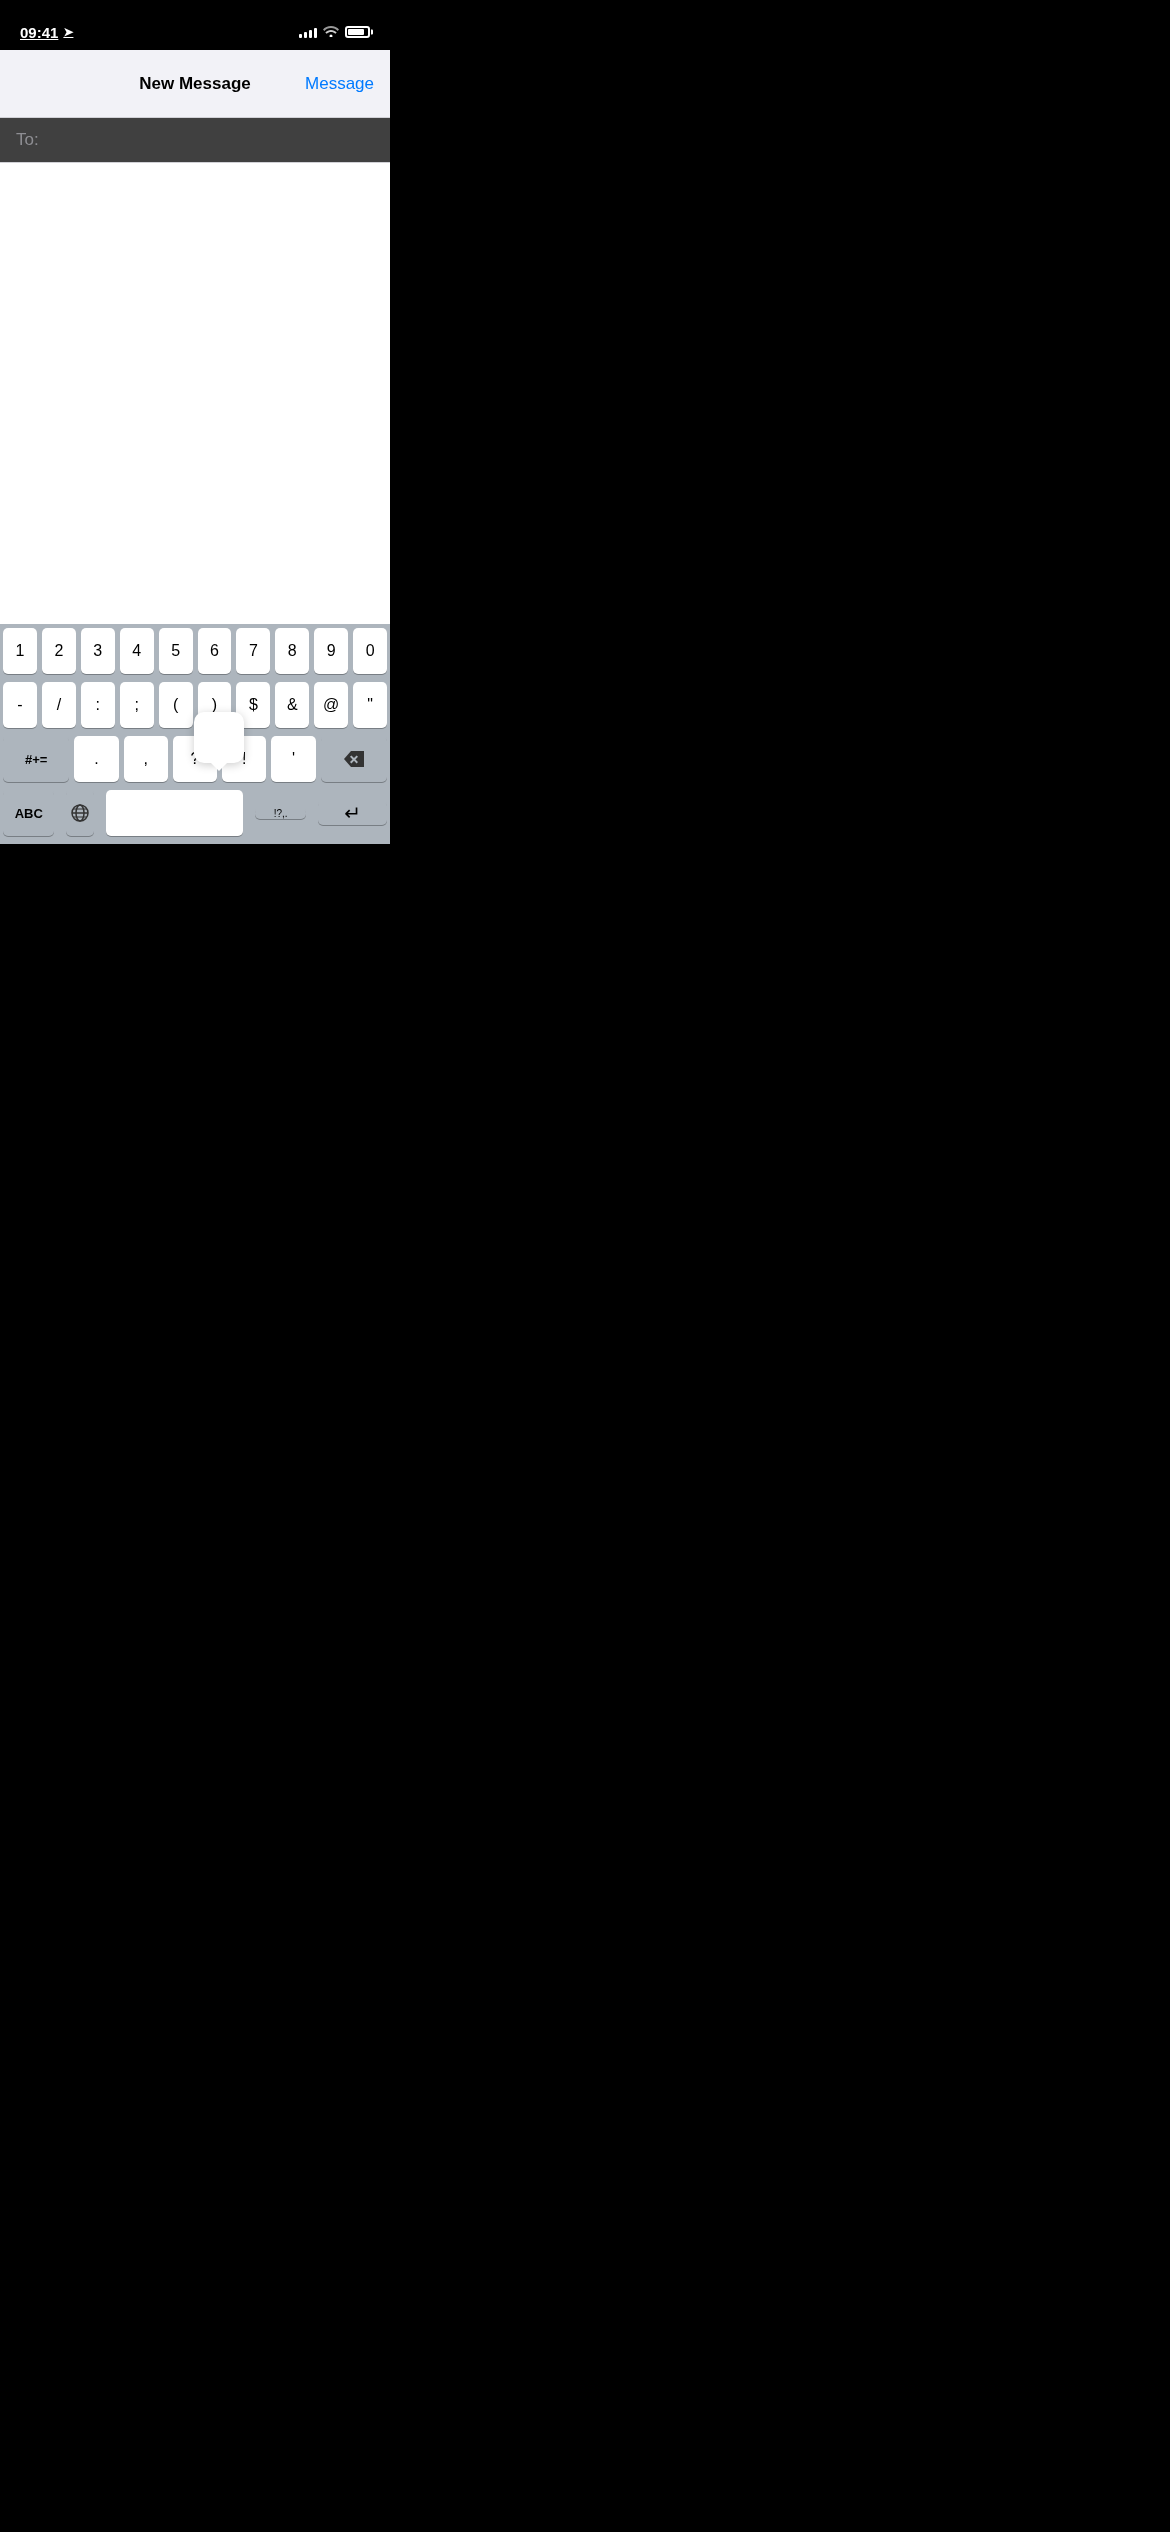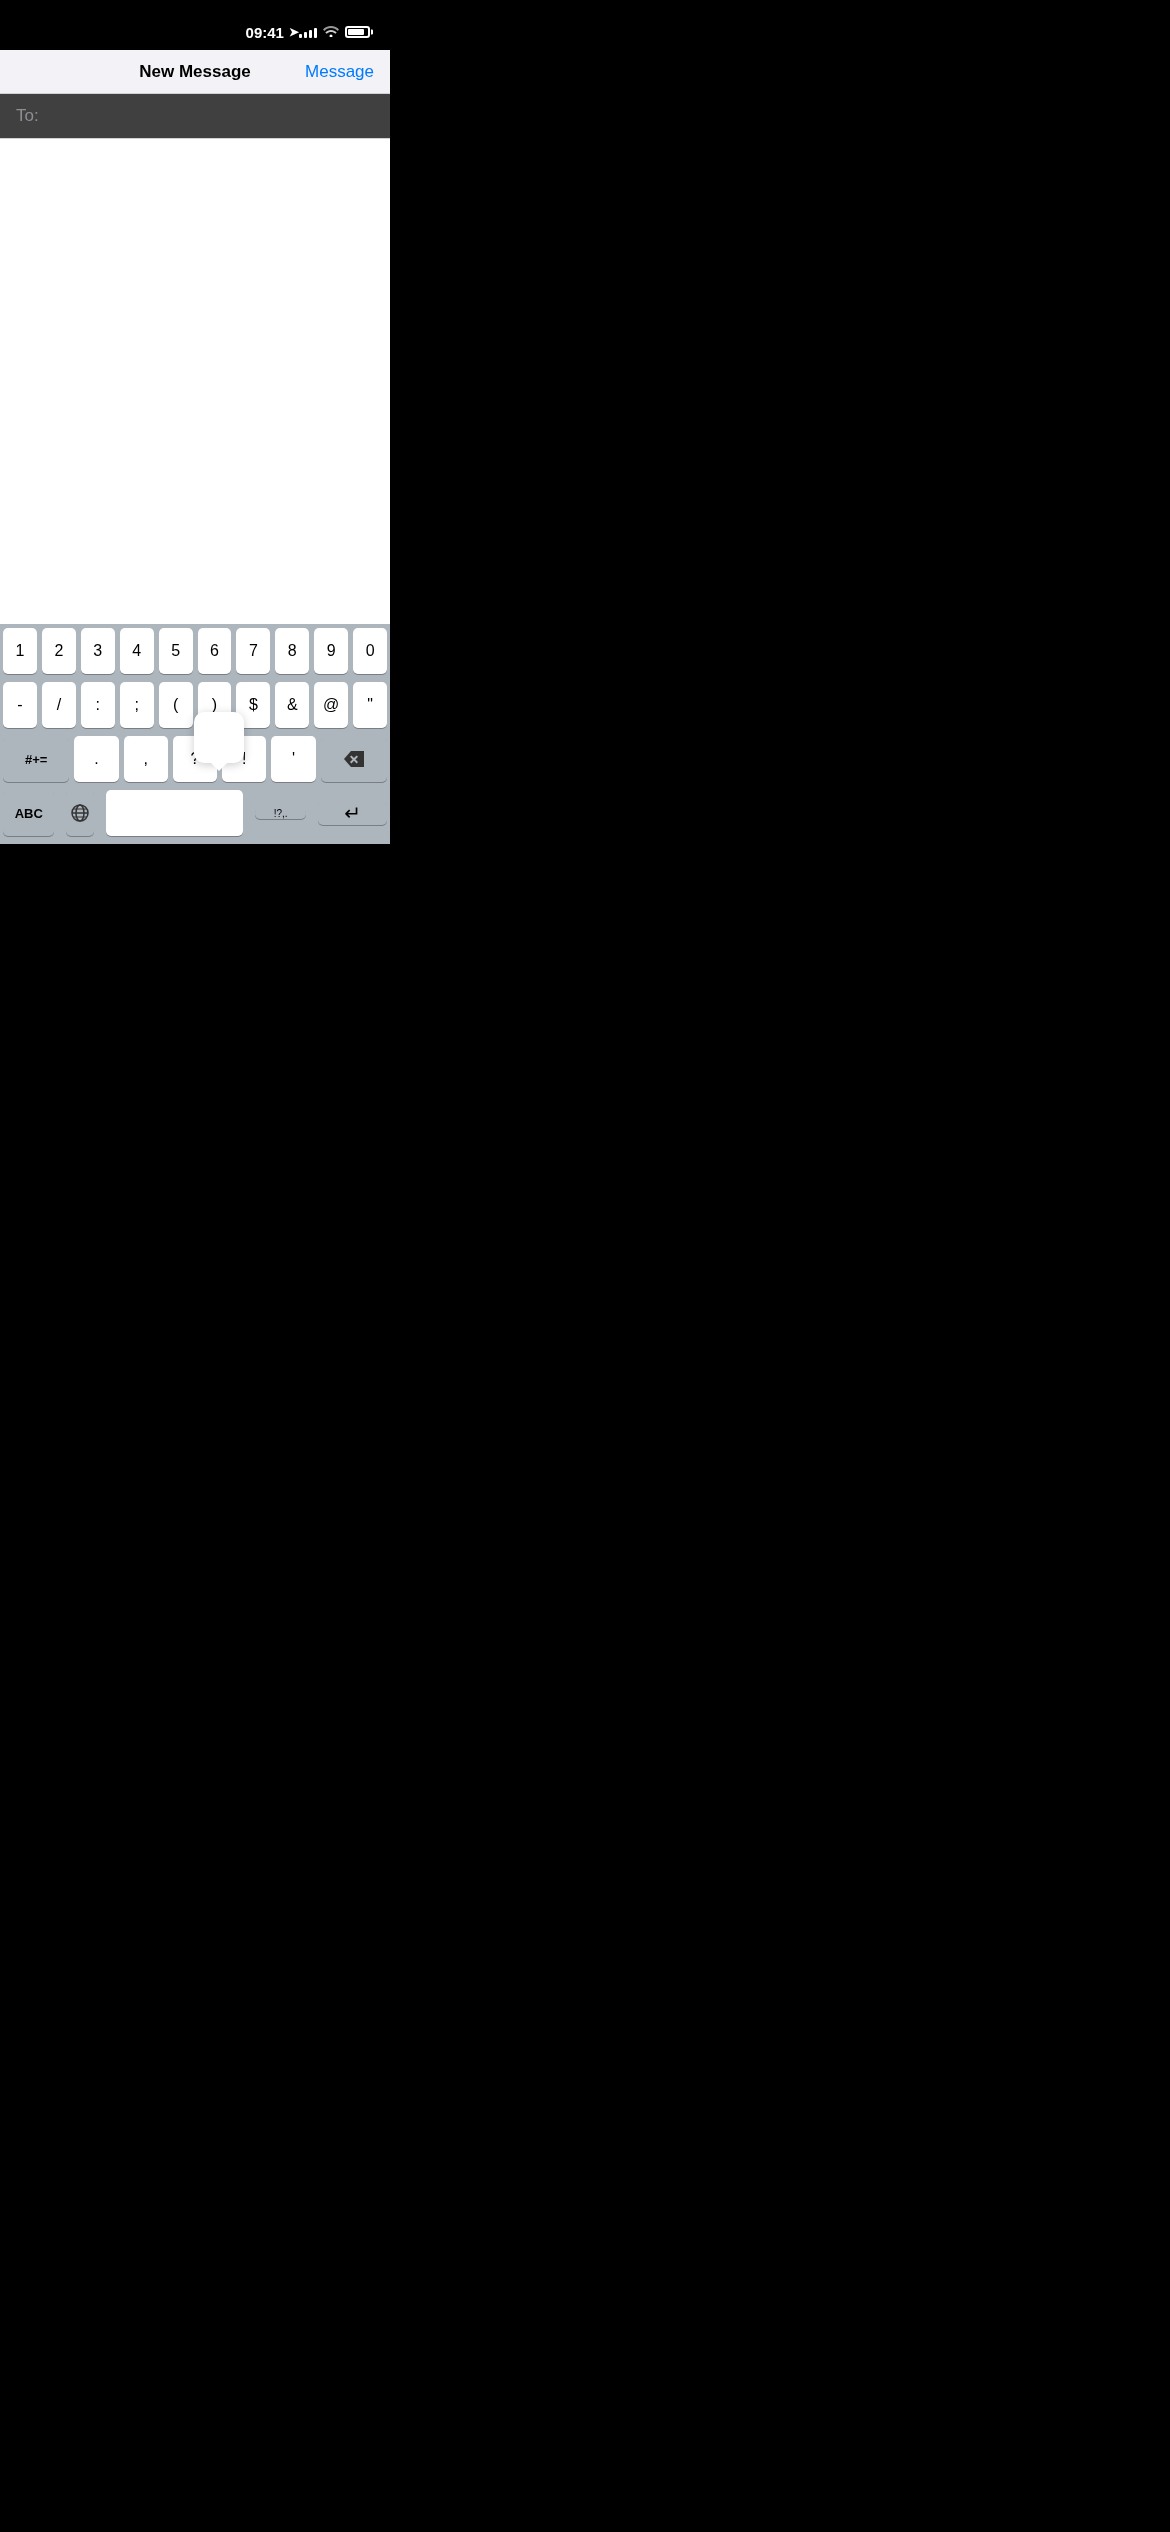--- a/index.html
+++ b/index.html
@@ -13,25 +13,26 @@
       overflow: hidden;
       position: relative;
     }
 
     
     .status-bar {
       background: #000;
       height: 50px;
       display: flex;
       align-items: center;
-      justify-content: flex-end;
+      justify-content: space-between;
       padding: 14px 20px 0;
       color: #fff;
       font-size: 15px;
       font-weight: 600;
+      text-decoration: underline;
     }
 
     .status-left {
       display: flex;
       align-items: center;
       gap: 5px;
     }
 
     .status-right {
       display: flex;
@@ -83,21 +84,21 @@
     .battery-fill {
       background: #fff;
       height: 100%;
       width: 85%;
       border-radius: 1px;
     }
 
     
     .nav-bar {
       background: #f2f2f7;
-      height: 44px;
+      height: 68px;
       display: flex;
       align-items: center;
       justify-content: center;
       position: relative;
       border-bottom: 1px solid #d1d1d6;
     }
 
     .nav-title {
       font-size: 17px;
       font-weight: 600;

